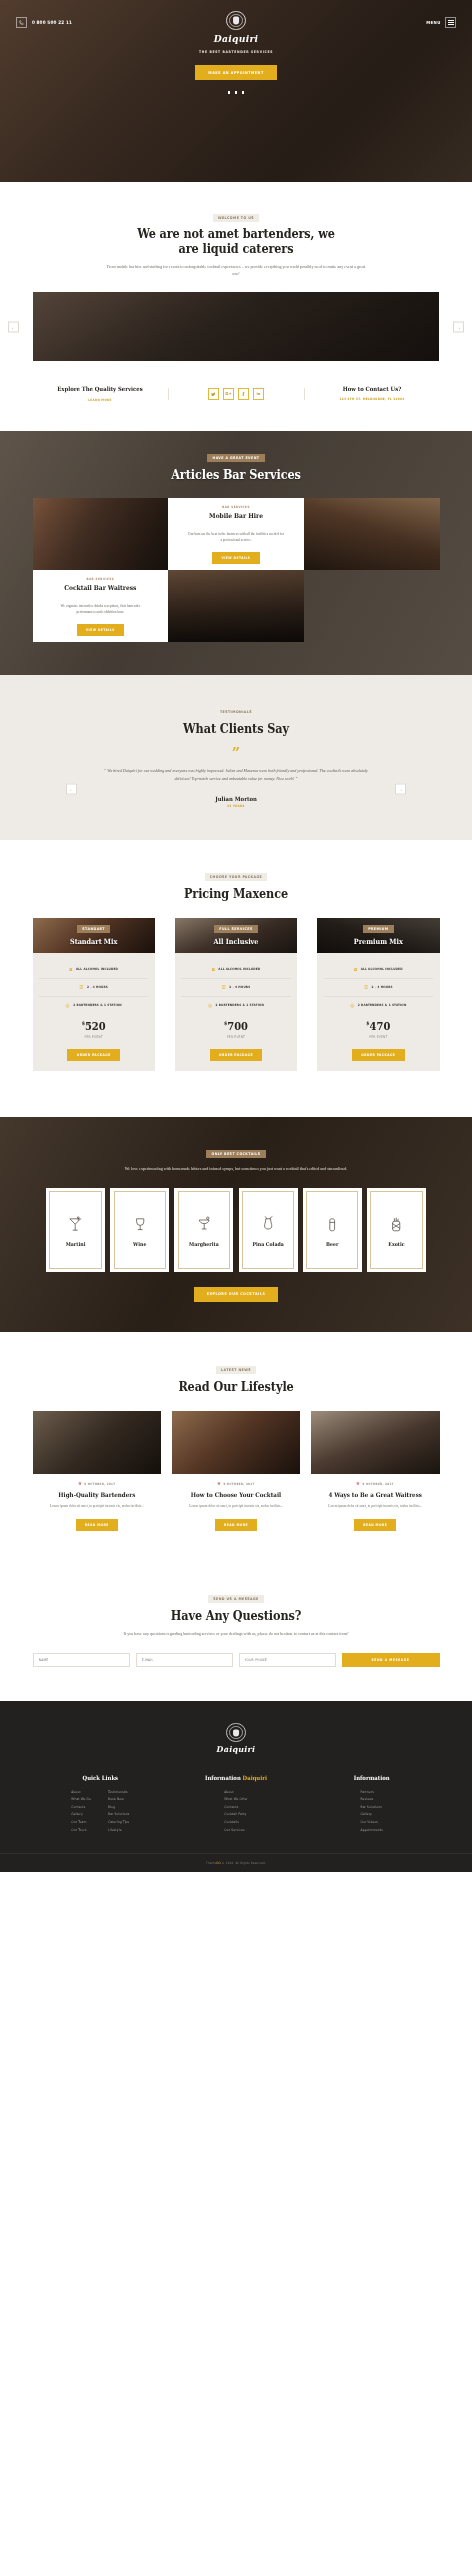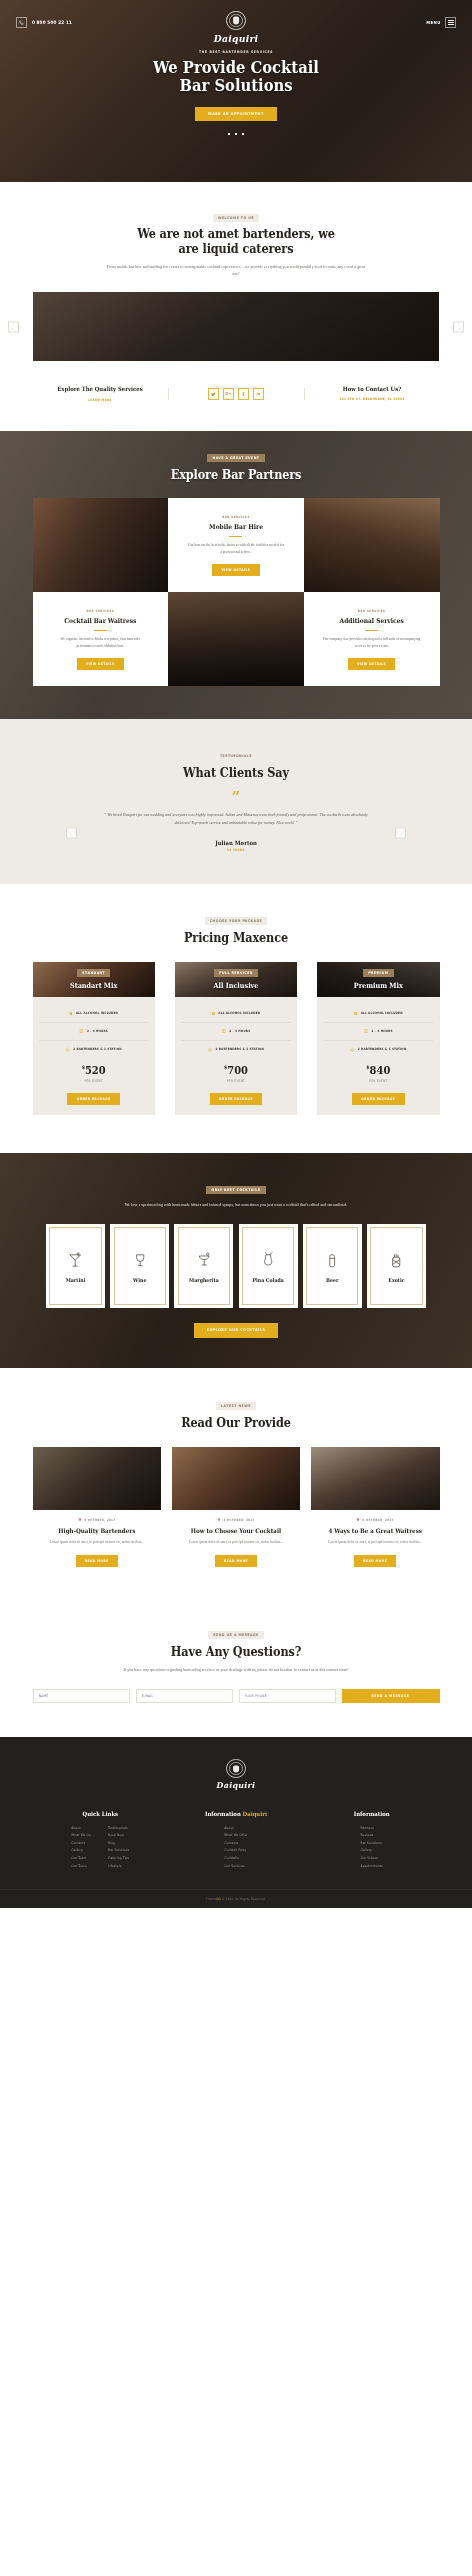--- a/index.html
+++ b/index.html
@@ -187,21 +187,21 @@
 
   
   .services {
     position:relative; padding: 19.7px 0 33px;
     background: linear-gradient(120deg,#8c7f72 0%,#5b5249 40%,#7b7166 100%);
   }
   .services::before{ content:""; position:absolute; inset:0; background:rgba(40,34,27,.45); }
   .services-inner { position:relative; z-index:2; }
   .services-head { text-align:center; }
   .svc-grid { display:grid; grid-template-columns:repeat(3,1fr); margin-top:15.7px; width:407px; margin-left:auto; margin-right:auto; }
-  .svc-cell { height: 94px; position:relative; }
+  .svc-cell { height: 72px; position:relative; }
   .svc-card {
     background:#fff; height:100%;
     display:flex; flex-direction:column; align-items:center; justify-content:center;
     text-align:center; padding: 7.9px 9.2px;
   }
   .svc-eyebrow {
     color:#a9896b; font-family:"DejaVu Sans Condensed","Liberation Sans",sans-serif;
     font-weight:bold; font-size:3px; letter-spacing:.16em; text-transform: uppercase;
   }
   .svc-title {
@@ -227,21 +227,21 @@
     margin-top:2.6px; color:#cf9f26;
     font-family:"DejaVu Sans Condensed","Liberation Sans",sans-serif;
     font-weight:bold; font-size:3px; letter-spacing:.14em; text-transform:uppercase;
   }
   .testi .slide-arrow.left { left: 66px; }
   .testi .slide-arrow.right { right: 66px; }
   .testi-arrows { position:relative; height:0; }
 
   
   .pricing { padding: 29px 0 34px; text-align:center; }
-  .price-grid { display:grid; grid-template-columns:repeat(3,1fr); gap:20px; width:407px; margin: 17px auto 4px; }
+  .price-grid { display:grid; grid-template-columns:repeat(3,1fr); gap:20px; width:407px; margin: 17px auto 12px; }
   .price-card { background:#eeebe6; }
   .price-head { height:35px; position:relative; display:flex; flex-direction:column; align-items:center; justify-content:center; }
   .price-head .badge-abs { position:relative; z-index:3; }
   .price-name {
     position:relative; z-index:3; color:#fff; margin-top:3.3px;
     font-family:"DejaVu Serif Condensed","Liberation Serif",serif;
     font-weight:bold; font-size:7.2px; text-shadow:0 0.7px 2px rgba(0,0,0,.6);
   }
   .price-feats { padding: 7.9px 6.6px 0; }
   .feat {
@@ -368,24 +368,20 @@
       </div>
     </div>
 
     <div class="brand">
       <div class="brand-mark"></div>
       <div class="brand-name">Daiquiri</div>
     </div>
 
     <div class="hero-body">
       <div class="hero-eyebrow">THE BEST BARTENDER SERVICES</div>
-      <h1 class="hero-title">
-        <span>We Provide Cocktail</span><br>
-        <span>Bar Solutions</span>
-      </h1>
       <div class="hero-cta">
         <button class="btn">MAKE AN APPOINTMENT</button>
       </div>
       <div class="dots">
         <span class="active"></span>
         <span></span>
         <span></span>
       </div>
     </div>
   </section>
@@ -427,21 +423,21 @@
         <h4>How to Contact Us?</h4>
         <div class="addr">123 6TH ST. MELBOURNE, FL 32904</div>
       </div>
     </div>
   </section>
 
   <section class="services">
     <div class="services-inner">
       <div class="services-head">
         <span class="subtitle-badge on-dark">HAVE A GREAT EVENT</span>
-        <h2 class="section-title light">Explore Bar Partners</h2>
+        <h2 class="section-title light">Articles Bar Services</h2>
       </div>
 
       <div class="svc-grid">
 
         <div class="svc-cell photo ph-pour"></div>
         <div class="svc-cell">
           <div class="svc-card">
             <div class="svc-eyebrow">BAR SERVICES</div>
             <div class="svc-title">Mobile Bar Hire</div>
             <div class="svc-rule"></div>
@@ -454,29 +450,20 @@
         <div class="svc-cell">
           <div class="svc-card">
             <div class="svc-eyebrow">BAR SERVICES</div>
             <div class="svc-title">Cocktail Bar Waitress</div>
             <div class="svc-rule"></div>
             <div class="svc-text">We organize interactive drinks receptions, flair bartender performances and exhibition bars.</div>
             <div class="svc-btn"><button class="btn small">VIEW DETAILS</button></div>
           </div>
         </div>
         <div class="svc-cell photo ph-man"></div>
-        <div class="svc-cell">
-          <div class="svc-card">
-            <div class="svc-eyebrow">BAR SERVICES</div>
-            <div class="svc-title">Additional Services</div>
-            <div class="svc-rule"></div>
-            <div class="svc-text">Our company also provides catering and a full suite of accompanying services for your events.</div>
-            <div class="svc-btn"><button class="btn small">VIEW DETAILS</button></div>
-          </div>
-        </div>
       </div>
     </div>
   </section>
 
   <section class="testi">
     <span class="subtitle-badge">TESTIMONIALS</span>
     <h2 class="section-title">What Clients Say</h2>
     <div class="quote-mark">”</div>
     <div class="testi-arrows">
       <div class="slide-arrow left" style="top:29px;">←</div>
@@ -553,21 +540,21 @@
             </div>
           <div class="feat">
               <span class="gi">☰</span>
               <span>2 - 4 HOURS</span>
             </div>
           <div class="feat">
               <span class="gi">◎</span>
               <span>2 BARTENDERS &amp; 1 STATION</span>
             </div>
         </div>
-        <div class="price-amount"><sup>$</sup><span>840</span></div>
+        <div class="price-amount"><sup>$</sup><span>470</span></div>
         <div class="price-note">PER EVENT</div>
         <div class="price-foot"><button class="btn small">ORDER PACKAGE</button></div>
       </div>
 
     </div>
   </section>
 
   <section class="cocktails">
     <div class="cocktails-inner">
       <span class="subtitle-badge on-dark">ONLY BEST COCKTAILS</span>
@@ -651,21 +638,21 @@
       </div>
 
       <div class="cock-cta">
         <button class="btn">EXPLORE OUR COCKTAILS</button>
       </div>
     </div>
   </section>
 
   <section class="blog">
     <span class="subtitle-badge">LATEST NEWS</span>
-    <h2 class="section-title">Read Our Provide</h2>
+    <h2 class="section-title">Read Our Lifestyle</h2>
 
     <div class="blog-grid">
       <div>
         <div class="photo ph-duo blog-img"></div>
         <div class="blog-date"><span class="cal">📅</span><span>6 OCTOBER, 2017</span></div>
         <div class="blog-title">High-Quality Bartenders</div>
         <div class="blog-excerpt">Lorem ipsum dolor sit amet, in pericipit inermis vis, nodus facilisis...</div>
         <div class="blog-btn"><button class="btn small">READ MORE</button></div>
       </div>
       <div>

